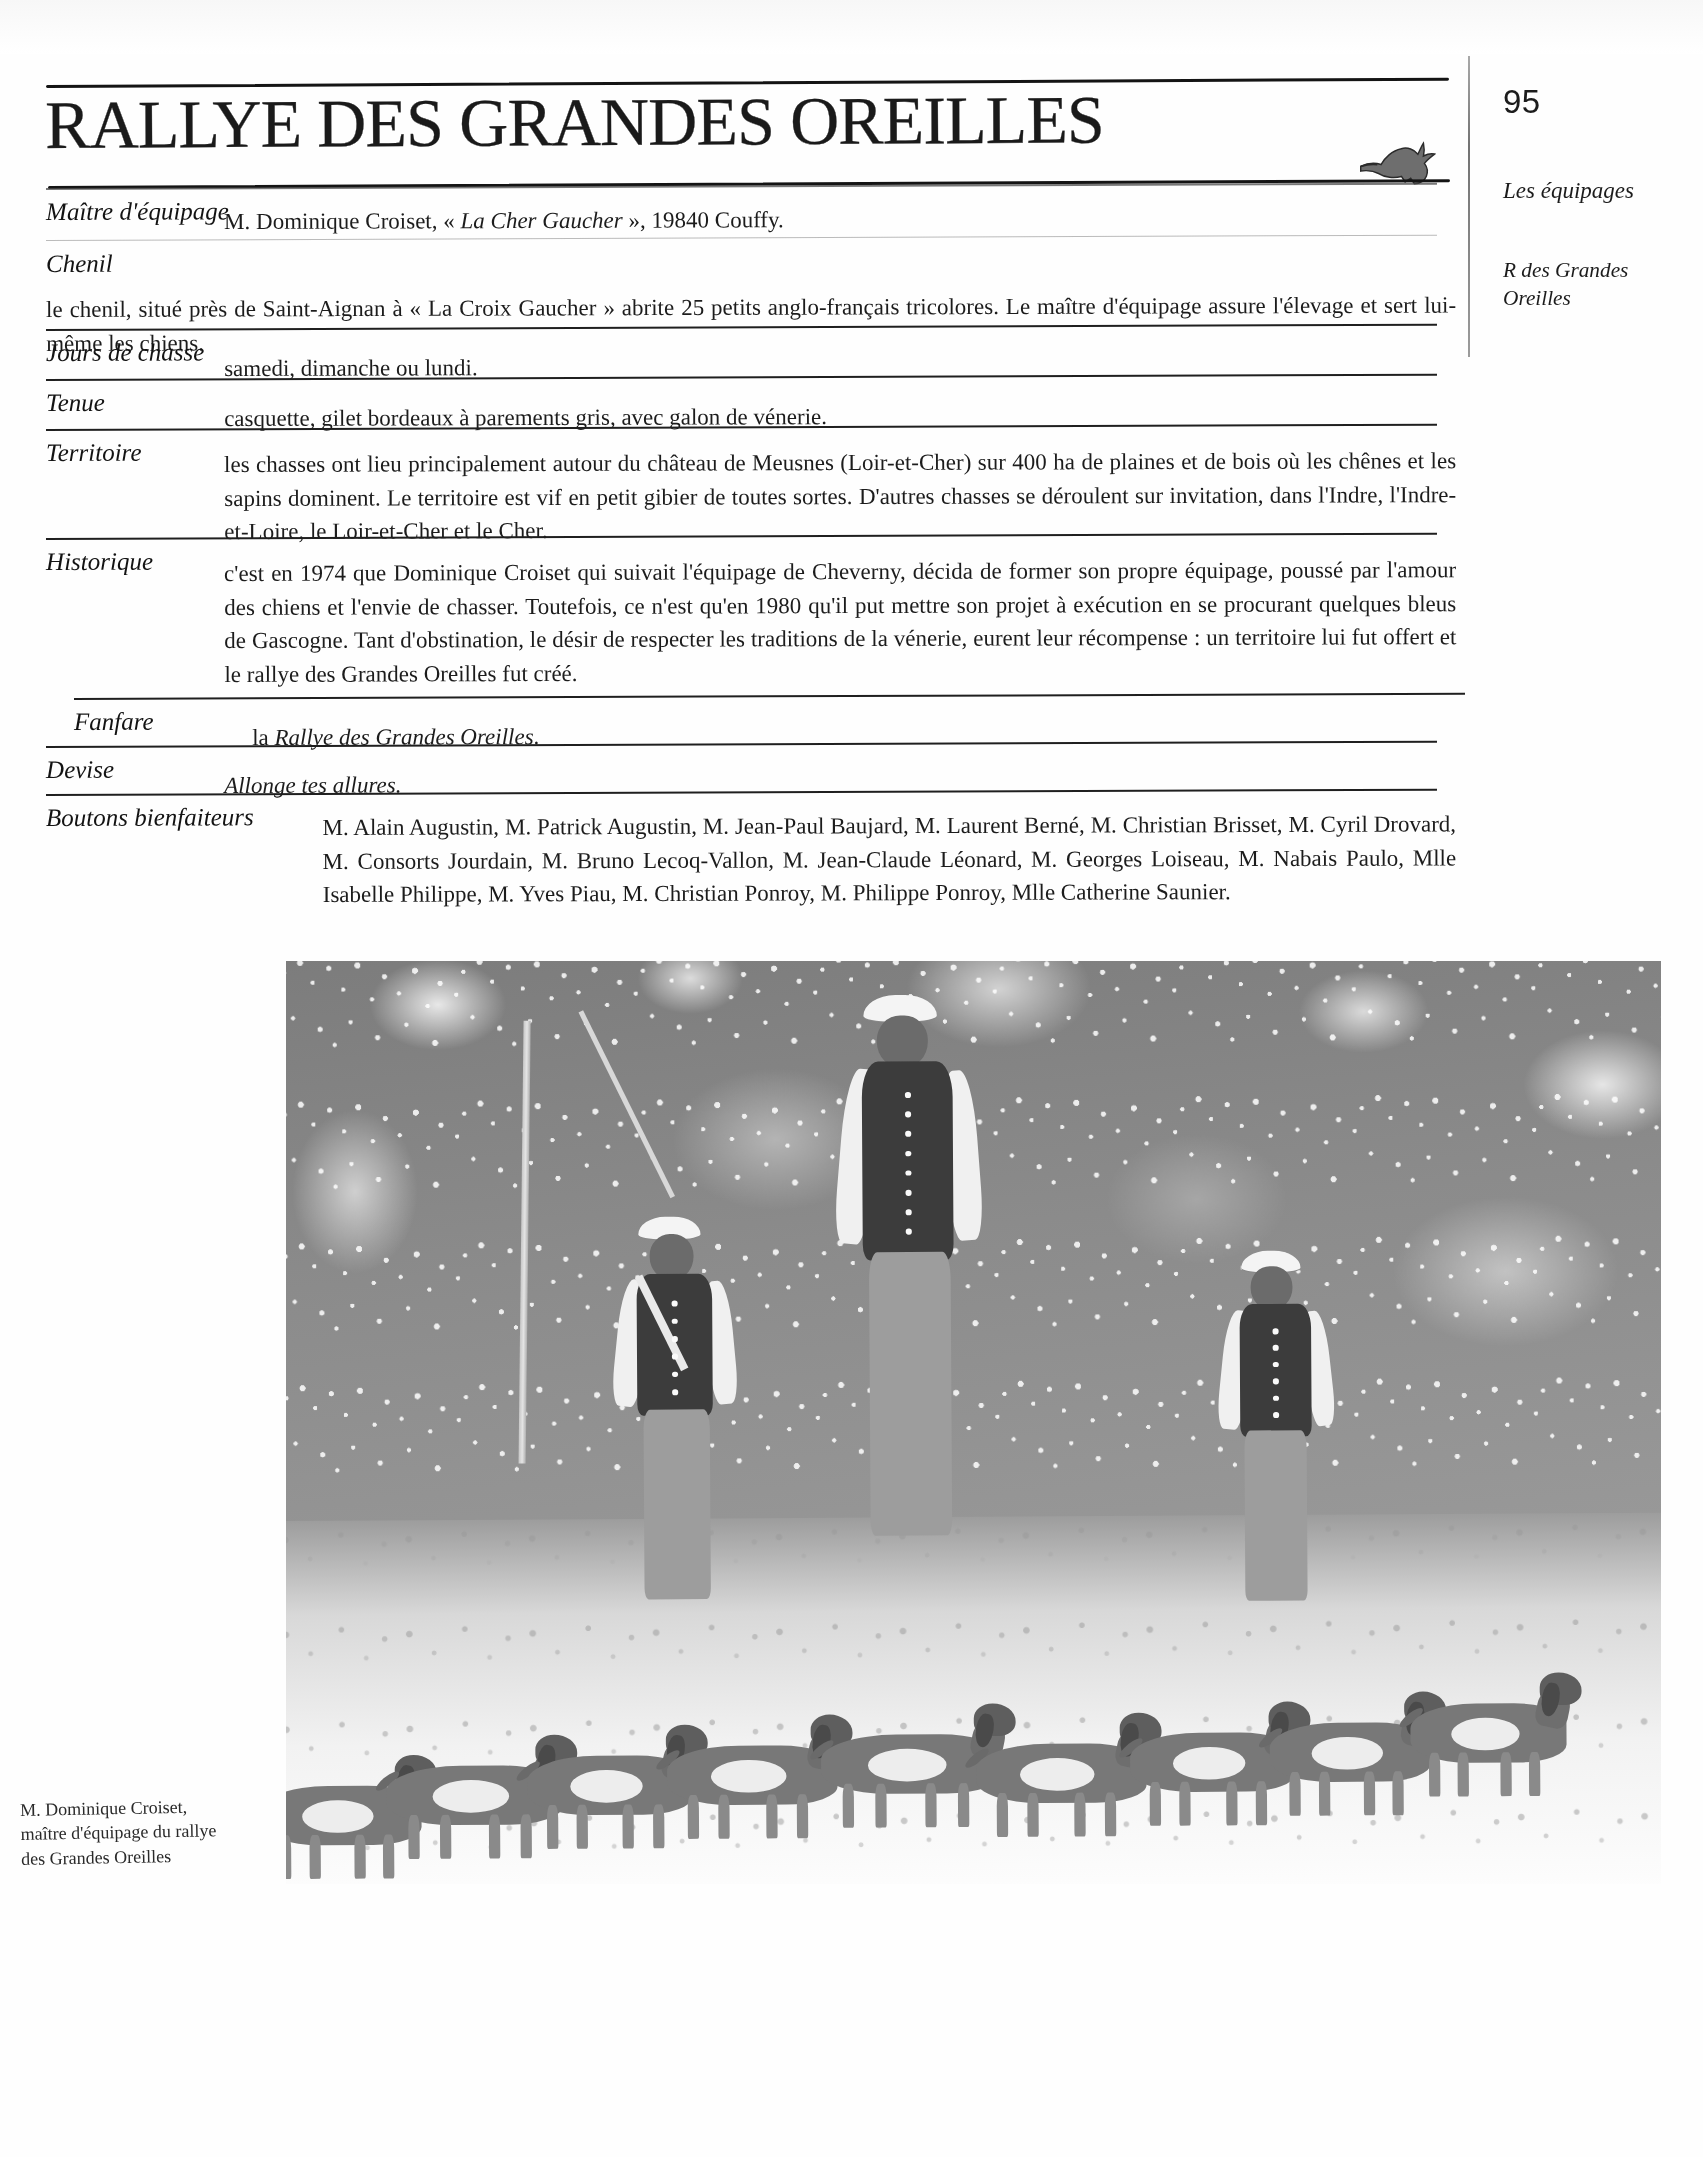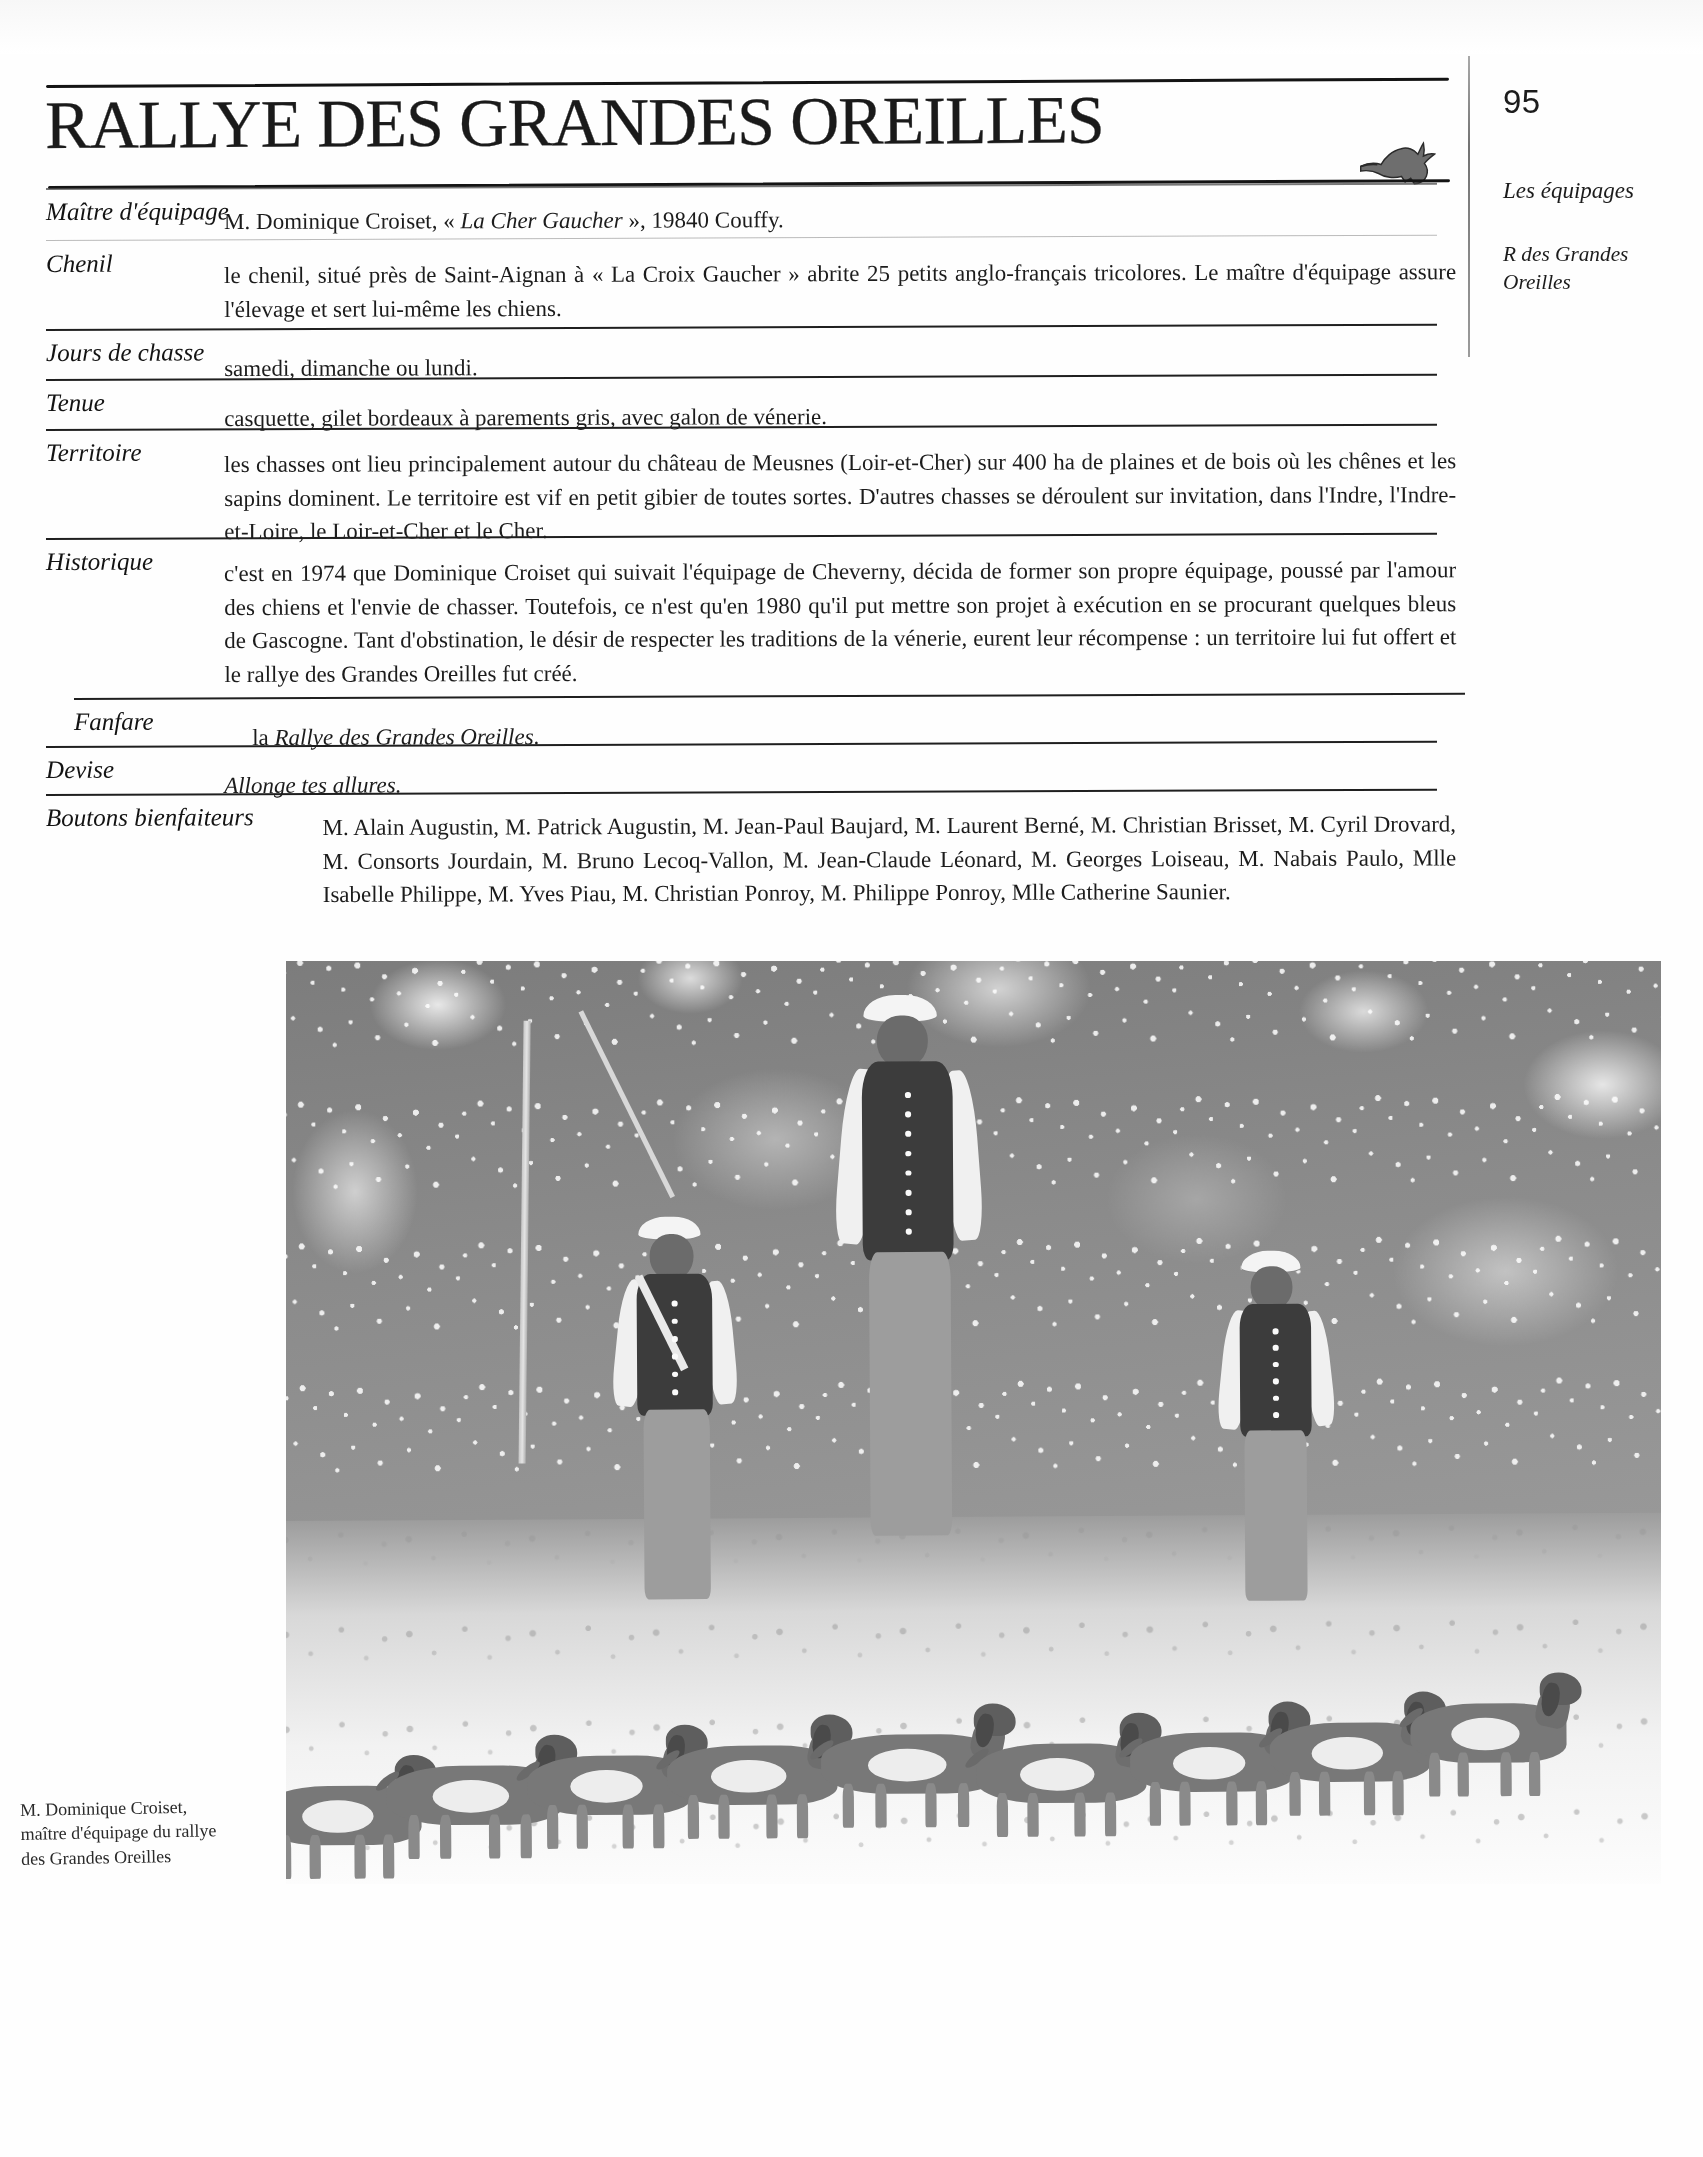--- a/index.html
+++ b/index.html
@@ -43,21 +43,21 @@
     letter-spacing: 0.5px;
     line-height: 1;
   }
   .sidebar-label {
     font-style: italic;
     font-size: 23px;
     color: #1c1c1c;
     line-height: 1.28;
   }
   .sb-1 { margin-top: 58px; }
-  .sb-2 { margin-top: 36px; font-size: 21.3px; }
+  .sb-2 { margin-top: 52px; font-size: 21.3px; }
 
   
   .rule-top {
     position: absolute;
     left: 46px; top: 85px;
     width: 1403px; height: 2.8px;
     background: #141414;
     transform: rotate(-0.30deg);
     transform-origin: left center;
     border-radius: 1.9px;
@@ -146,21 +146,21 @@
     padding-top: 18.6px;
     padding-left: 0px;
     text-align: justify;
     text-justify: inter-word;
     transform: rotate(-0.18deg);
     transform-origin: left top;
   }
   .value .it { font-style: italic; }
 
   .row.r-maitre { height: 52px; }
-  .row.r-chenil { height: 89px; }
+  .row.r-chenil { height: 89px; flex-direction: column; }
   .row.r-tenue  { height: 50px; }
   .row.r-jours  { height: 50px; }
   .row.r-terr   { height: 109px; }
   .row.r-hist   { height: 160px; }
   .row.r-fanf   { height: 48px; margin-left: 28px; }
   .row.r-devise { height: 48px; }
   .row.r-bout   { height: 83px; }
   .row.r-boutb  { height: 121px; }
 
   .row.r-maitre .value { padding-top: 13px; }

